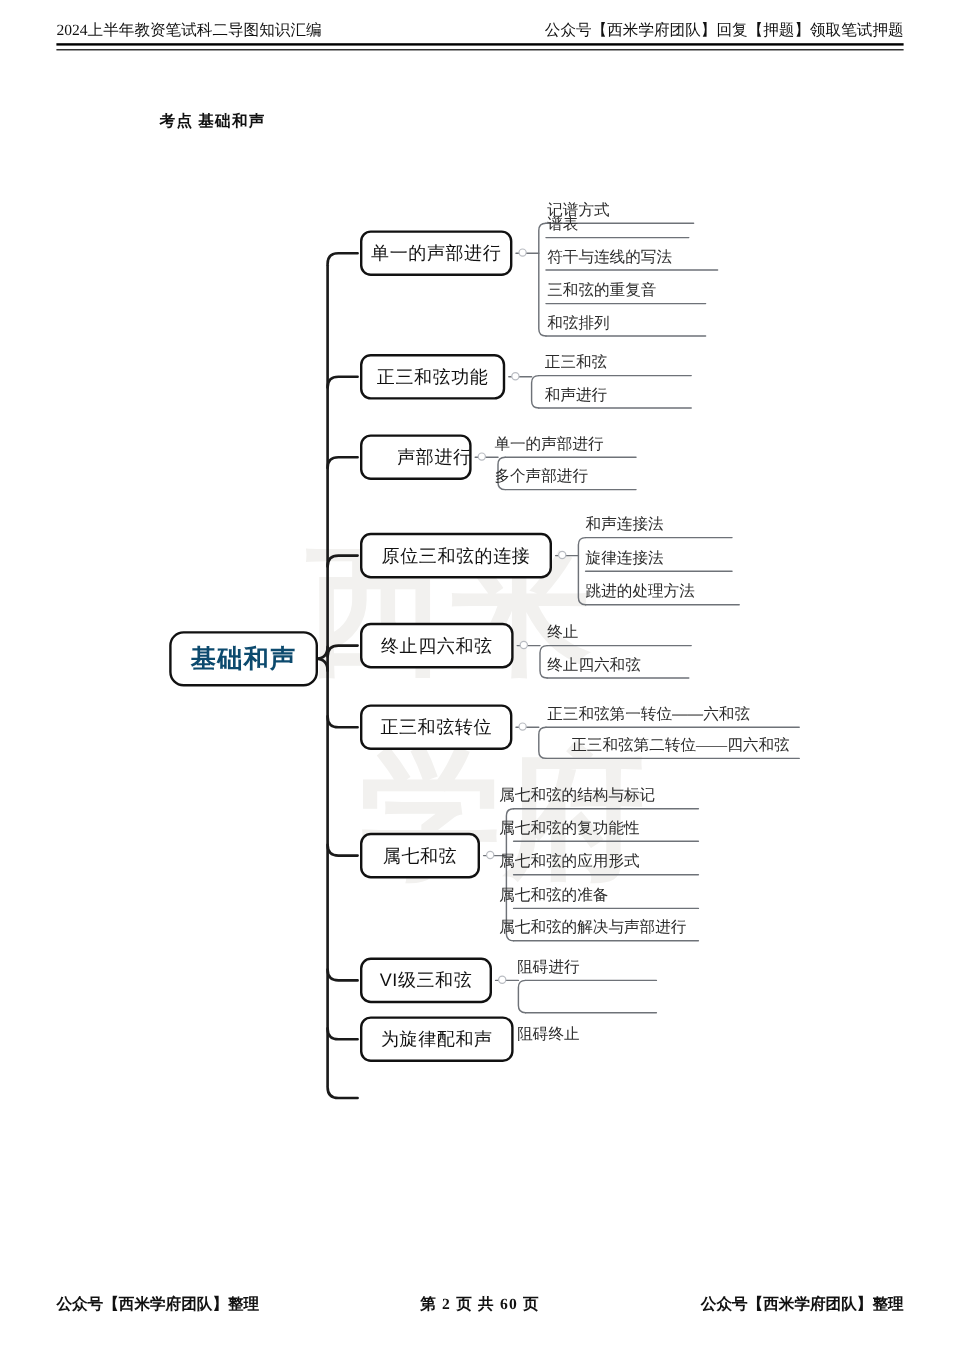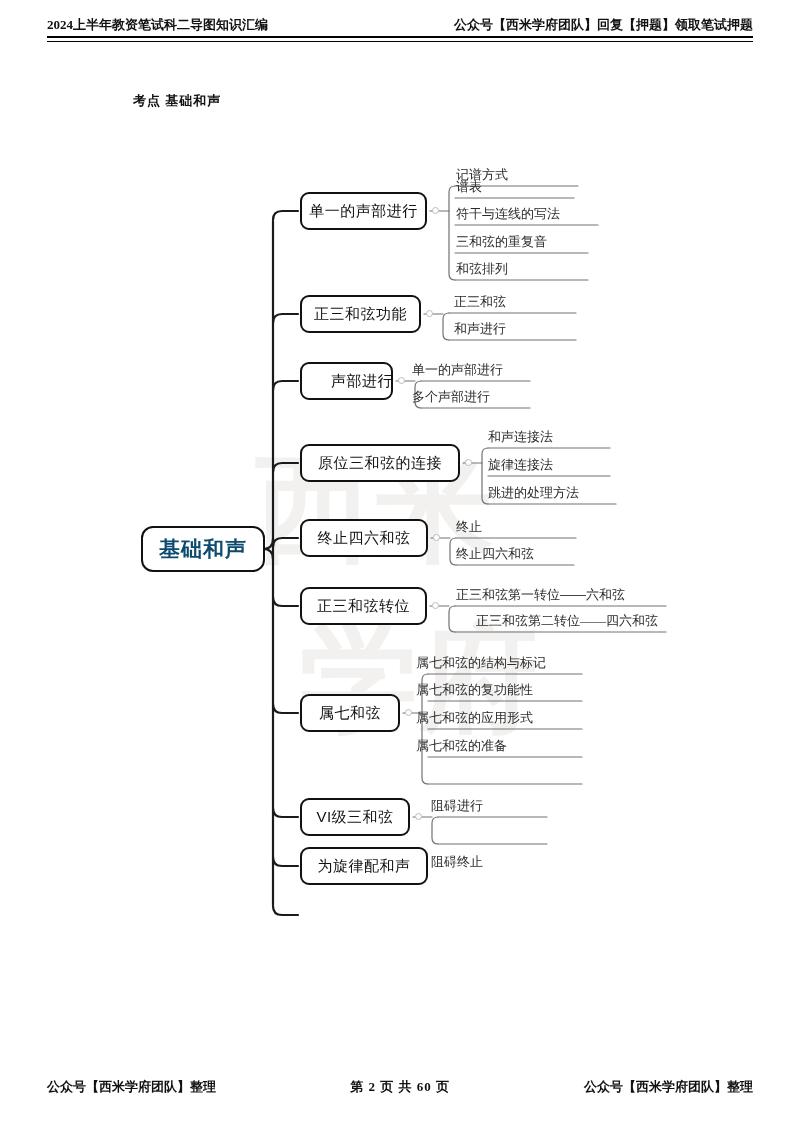--- a/index.html
+++ b/index.html
@@ -29,21 +29,21 @@
   .wm1{left:255px;top:430px;font-size:118px;}
   .wm2{left:300px;top:600px;font-size:118px;}
 
   
   .header{
     position:absolute;left:47px;top:16px;width:706px;
     z-index:3;
   }
   .header-row{
     display:flex;justify-content:space-between;align-items:flex-end;
-    font-size:13px;font-weight:bold;line-height:18px;
+    font-size:13px;font-weight:normal;line-height:18px;
     font-family:"Liberation Serif","DejaVu Serif",serif;
     gap:23px;
   }
   .header-left{letter-spacing:0px;}
   .header-right{letter-spacing:0px;}
   .header-rule{margin-top:2px;border-top:2px solid #000;height:3px;border-bottom:1px solid #000;}
 
   
   .footer{
     position:absolute;left:47px;top:1078px;width:706px;z-index:3;
@@ -198,20 +198,21 @@
       <div class="node branch-node" style="left: 300px; top: 587px; width: 127px; height: 38px;">正三和弦转位</div>
       <div class="dot" style="left: 432px; top: 602px;"></div>
       <div class="leaf" style="left: 450px; top: 580px; height: 26px;">正三和弦第一转位——六和弦</div>
       <div class="leaf" style="left: 470px; top: 606px; height: 26px; font-family: Liberation Serif, serif;">正三和弦第二转位——四六和弦</div>
       <div class="node branch-node" style="left: 300px; top: 694px; width: 100px; height: 38px;">属七和弦</div>
       <div class="dot" style="left: 405px; top: 709px;"></div>
       <div class="leaf" style="left: 410px; top: 648px; height: 26px;">属七和弦的结构与标记</div>
       <div class="leaf" style="left: 410px; top: 675px; height: 26px;">属七和弦的复功能性</div>
       <div class="leaf" style="left: 410px; top: 703px; height: 26px;">属七和弦的应用形式</div>
       <div class="leaf" style="left: 410px; top: 731px; height: 26px;">属七和弦的准备</div>
+      <div class="leaf" style="left: 410px; top: 758px; height: 26px;">属七和弦的解决与声部进行</div>
       <div class="node branch-node" style="left: 300px; top: 798px; width: 110px; height: 38px;">VI级三和弦</div>
       <div class="dot" style="left: 415px; top: 813px;"></div>
       <div class="leaf" style="left: 425px; top: 791px; height: 26px;">阻碍进行</div>
       <div class="leaf" style="left: 425px; top: 818px; height: 26px; margin-top: 29px;">阻碍终止</div>
       <div class="node branch-node" style="left: 300px; top: 847px; width: 128px; height: 38px;">为旋律配和声</div>
     </div>
 
   <div class="footer">
     <div>公众号【西米学府团队】整理</div>
     <div class="footer-center">第 2 页  共 60 页</div>

